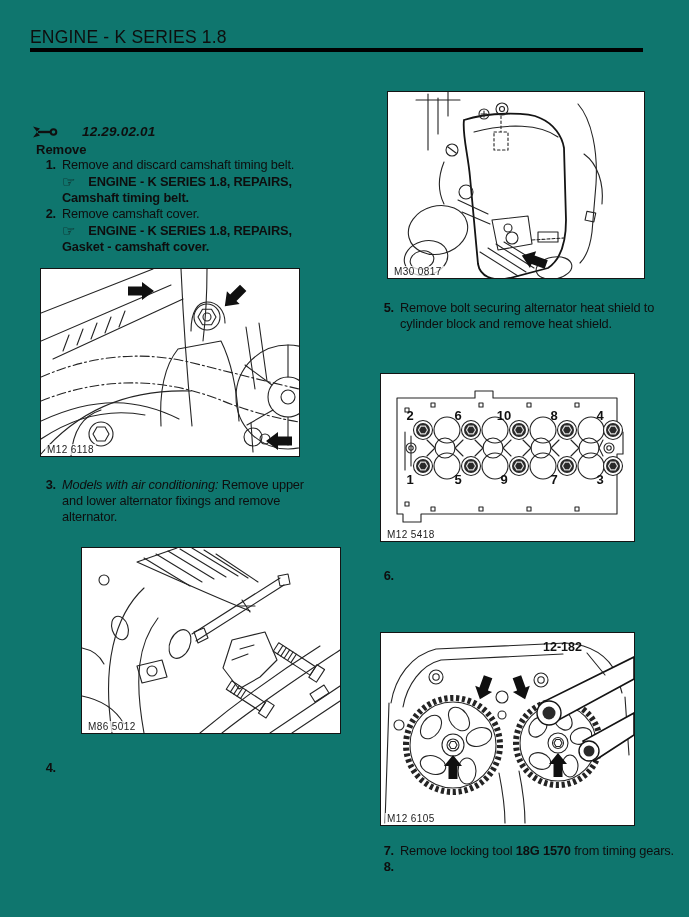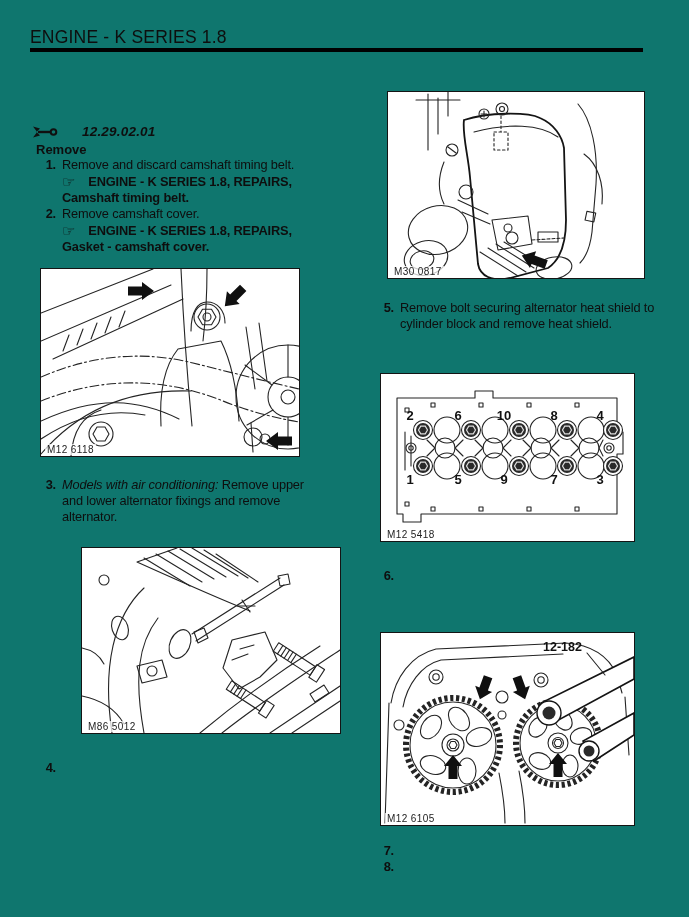--- a/index.html
+++ b/index.html
@@ -323,19 +323,20 @@
       <g transform="translate(177,132) rotate(-90)">
           <polygon class="blk" points="-12,-4.5 1,-4.5 1,-9 12,0 1,9 1,4.5 -12,4.5"></polygon>
         </g>
     </svg>
     <span class="caption">M12 6105</span>
   </div>
 
   <div class="steps" style="left:368px;top:843px;width:310px;">
     <div class="step">
       <span class="step-num">7.</span>
+      <div class="step-body"><span>Remove locking tool </span><span class="bold">18G 1570</span><span> from timing gears.</span></div>
     </div>
     <div class="step">
       <span class="step-num">8.</span>
     </div>
   </div>
 
 </div>
 
 </body></html>

